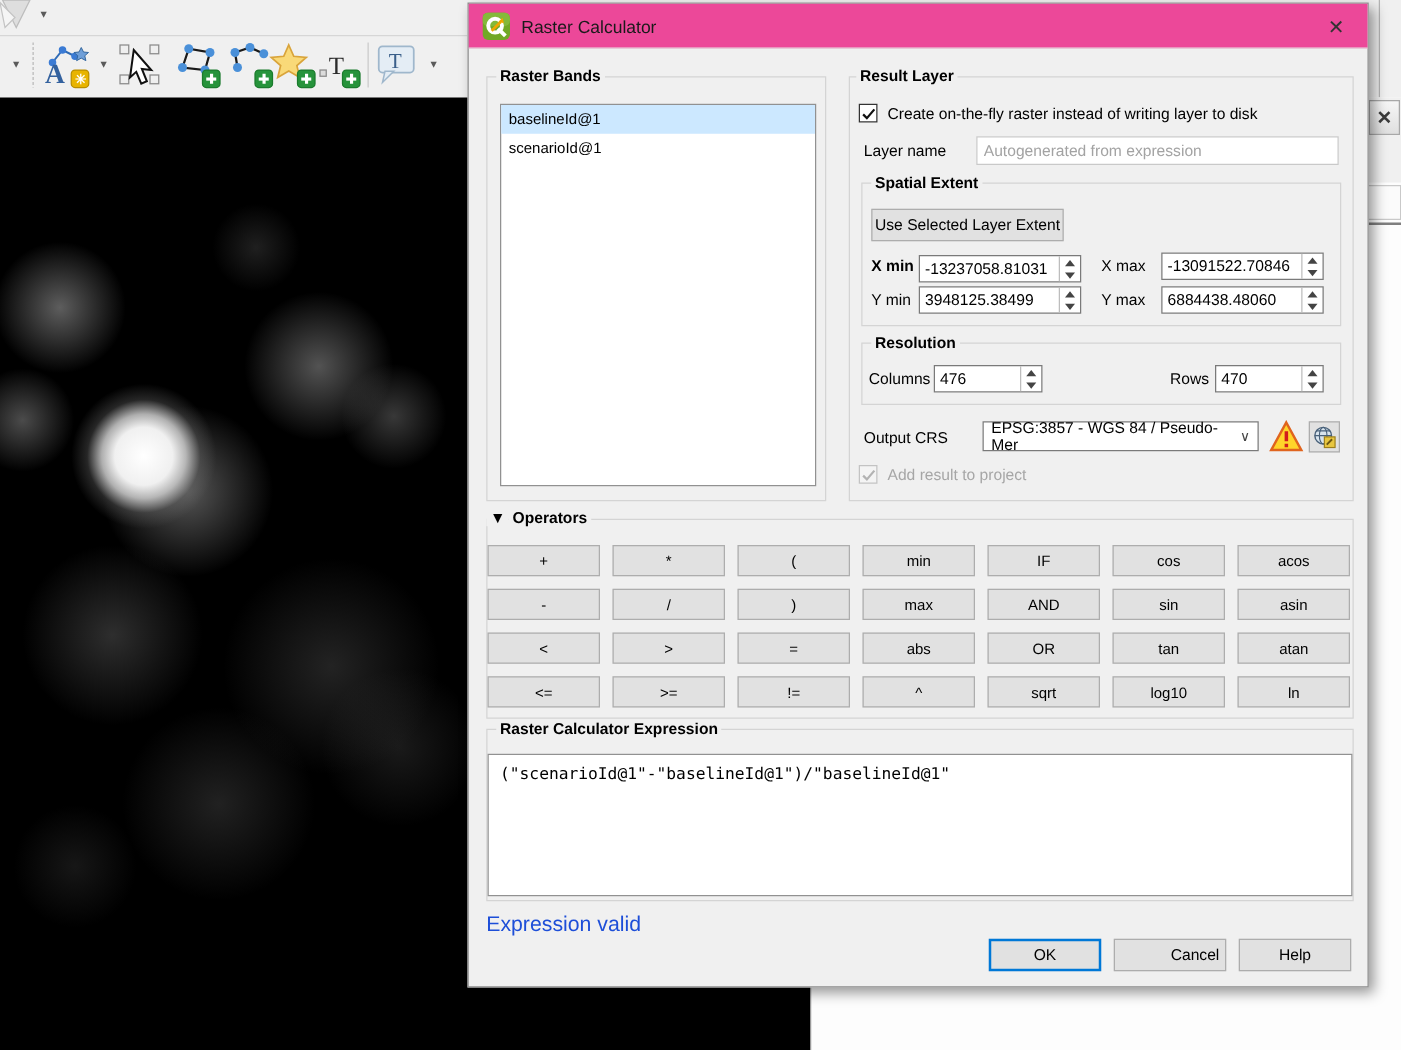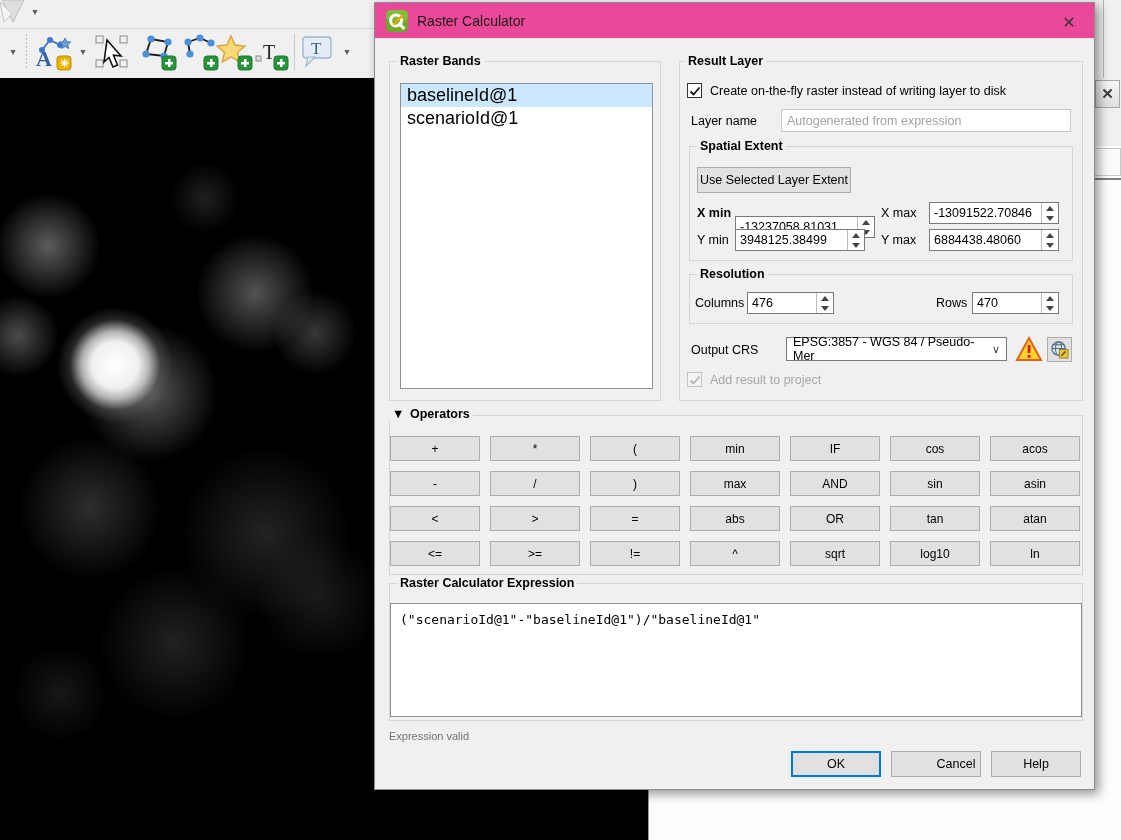--- a/index.html
+++ b/index.html
@@ -47,21 +47,21 @@
   .titlebar { position:absolute; left:0; top:0; width:100%; height:36px; background:#ec4899;
     display:flex; align-items:center; padding-left:11px; border-bottom:1px solid #e6e6e6; }
   .titlebar .t-text { font-size:14px; color:#1a1a1a; margin-left:9px; }
   .dlg-close { position:absolute; right:12px; top:6px; width:26px; height:26px; display:flex;
     align-items:center; justify-content:center; font-size:16px; color:#333; cursor:pointer; }
 
   .groupbox { position:absolute; border:1px solid #d4d4d4; }
   .grouplabel { position:absolute; font-size:12.5px; font-weight:bold; color:#000;
     background:#f0f0f0; padding:0 3px; white-space:nowrap; }
 
-  .listbox { position:absolute; background:#fff; border:1px solid #919191; font-size:18px; }
+  .listbox { position:absolute; background:#fff; border:1px solid #919191; font-size:12px; }
   .list-item { height:23px; line-height:23px; padding-left:6px; color:#000; }
   .list-item.selected { background:#cce8ff; }
 
   .cb { position:absolute; width:15px; height:15px; background:#fff; border:1px solid #333;
     display:flex; align-items:center; justify-content:center; }
   .cb svg { display:block; }
   .cb.disabled { border-color:#c3c3c3; background:#f4f4f4; }
   .lbl { position:absolute; font-size:12.5px; color:#000; white-space:nowrap; }
   .lbl.disabled { color:#a6a6a6; }
 
@@ -85,21 +85,21 @@
   .combo .chev { margin-left:auto; color:#444; font-size:11px; }
 
   .opsgrid { position:absolute; left:15px; top:433px; }
   .op-btn { position:absolute; width:90px; height:25px; background:#e1e1e1; border:1px solid #adadad;
     font-size:12px; display:flex; align-items:center; justify-content:center; cursor:pointer; }
 
   .exprbox { position:absolute; background:#fff; border:1px solid #919191;
     font-family:"DejaVu Sans Mono","Liberation Mono",monospace; font-size:13px; color:#000;
     padding:8px 9px; white-space:pre-wrap; }
 
-  .status-text { position:absolute; font-size:11px; color:#737373; }
+  .status-text { position:absolute; font-size:17px; color:#1d4ed8; }
 </style>
 </head>
 <body>
 
 <div class="stage">
 
   <div class="toolbar">
 
     <div class="tb-item" style="left:0;top:0;width:26px;height:26px;">
       <svg width="26" height="26">
@@ -245,21 +245,21 @@
     <span class="lbl" style="left:316px;top:111px;">Layer name</span>
     <input class="textfield" style="left: 406px; top: 106px; width: 290px; height: 23px;" placeholder="Autogenerated from expression">
 
     <div class="groupbox" style="left:314px;top:143px;width:384px;height:115px;"></div>
     <span class="grouplabel" style="left:322px;top:136px;">Spatial Extent</span>
     <div class="btn" style="left:322px;top:164px;width:154px;height:26px;">
       <span>Use Selected Layer Extent</span>
     </div>
 
     <span class="lbl" style="left:322px;top:203px;font-weight:bold;">X min</span>
-    <div class="spin" style="left:360px;top:213px;width:140px;">
+    <div class="spin" style="left:360px;top:201px;width:130px;">
       <span class="val">-13237058.81031</span>
       <span class="arrows">
           <i>
             <b class="tri-up"></b>
           </i>
           <i>
             <b class="tri-dn"></b>
           </i>
         </span>
     </div>

